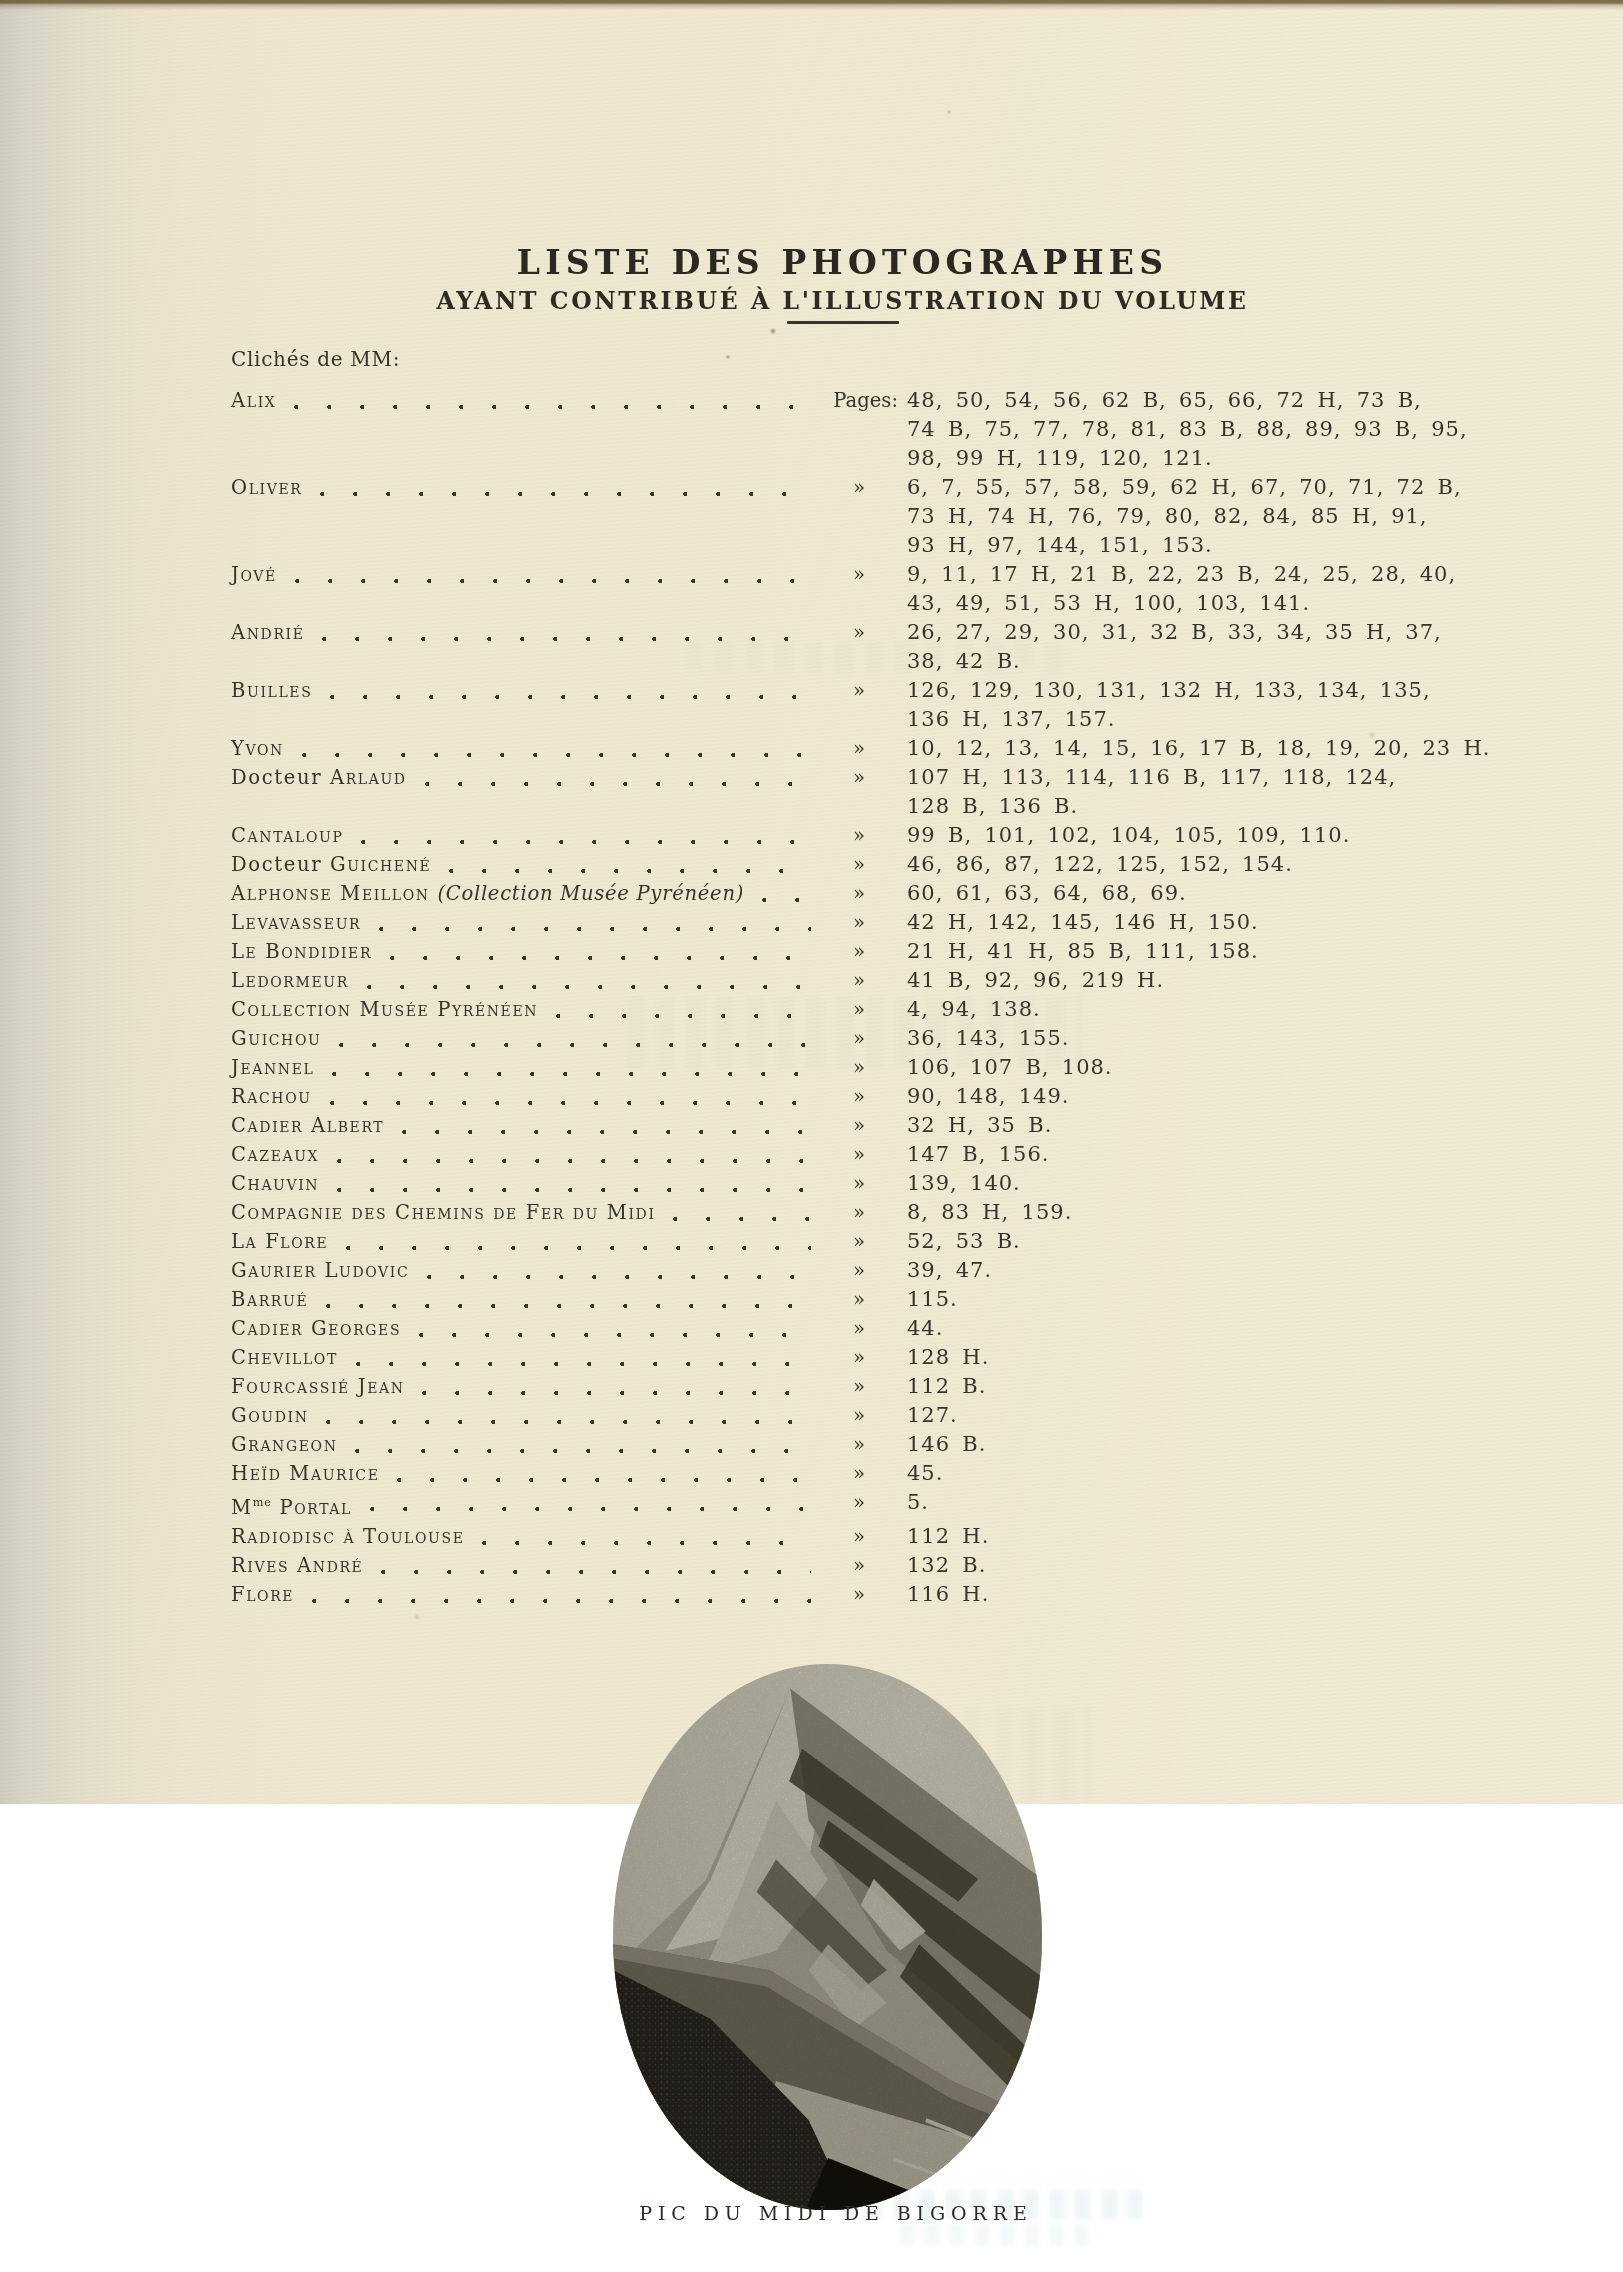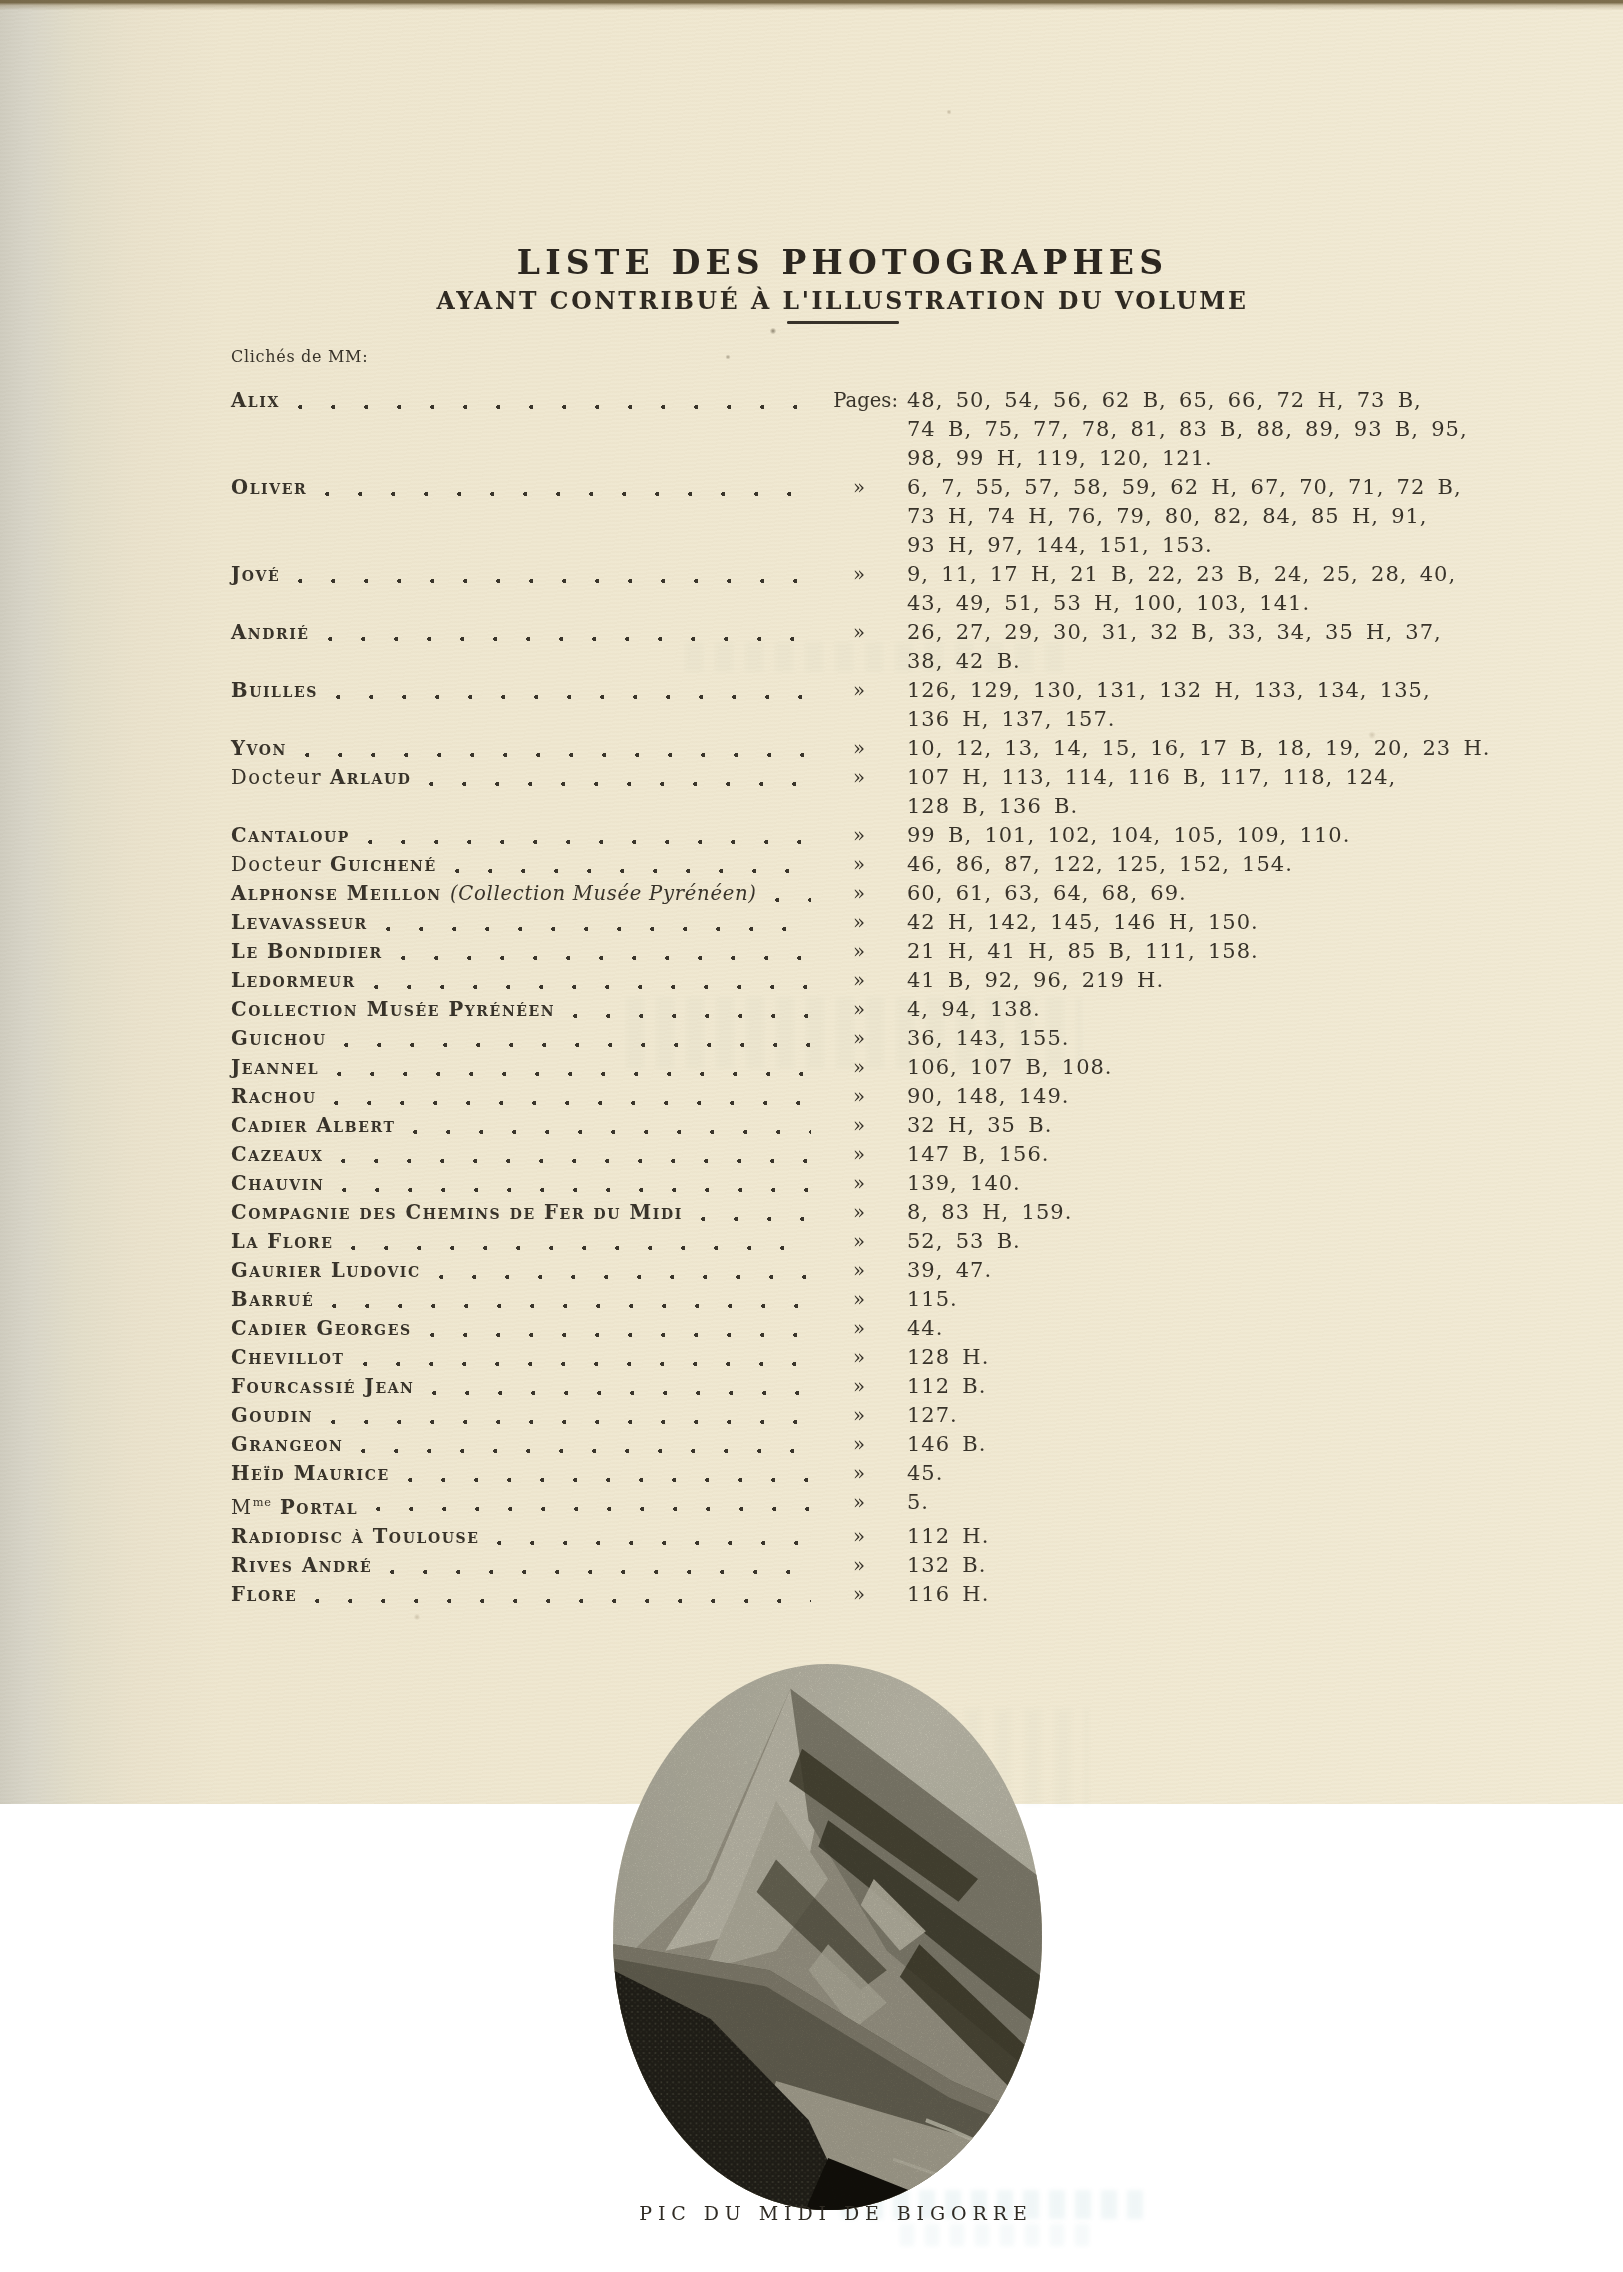--- a/index.html
+++ b/index.html
@@ -29,30 +29,30 @@
   .page-subtitle{
     position:absolute;top:287px;left:0;width:1685px;text-align:center;
     font-size:23.5px;font-weight:bold;letter-spacing:2.6px;color:#2f2a22;
   }
   .title-rule{
     position:absolute;top:321px;left:787px;width:112px;height:3.3px;
     background:#37322a;border-radius:1.3px;
   }
   .intro-line{
     position:absolute;top:347px;left:231px;
-    font-size:16px;color:#38332a;letter-spacing:0.7px;
+    font-size:20px;color:#38332a;letter-spacing:0.7px;
   }
   .entries{
     position:absolute;top:386px;left:231px;width:1301px;
     font-size:19.6px;line-height:29px;color:#38332a;
   }
   .entry{display:flex;align-items:flex-start;}
   .name-cell{flex:0 0 580px;display:flex;min-width:0;}
   .name-text{white-space:pre;letter-spacing:1.6px;}
-  .seg-sc{font-variant:small-caps;font-weight:bold;}
+  .seg-sc{font-variant:small-caps;}
   .seg-pl{}
   .seg-it{font-style:italic;font-variant:normal;letter-spacing:0.7px;margin-top:8px;}
   .seg-sup{vertical-align:super;font-size:0.58em;letter-spacing:0.7px;}
   .leader{
     flex:1 1 0;min-width:0;align-self:stretch;margin-left:3.9px;
     background-image:radial-gradient(circle 2px at 16.3px 21px, #3a352b 97%, rgba(58,53,43,0) 100%);
     background-size:33px 29px;background-repeat:repeat-x;
   }
   .marker{flex:0 0 96px;box-sizing:border-box;}
   .marker.pages{text-align:right;padding-right:9px;}

